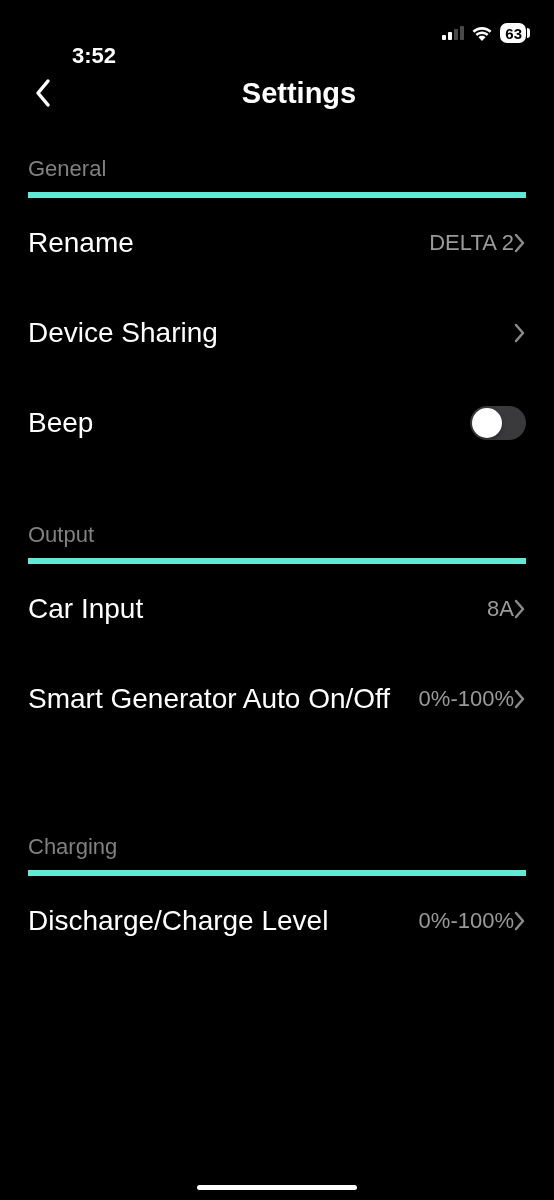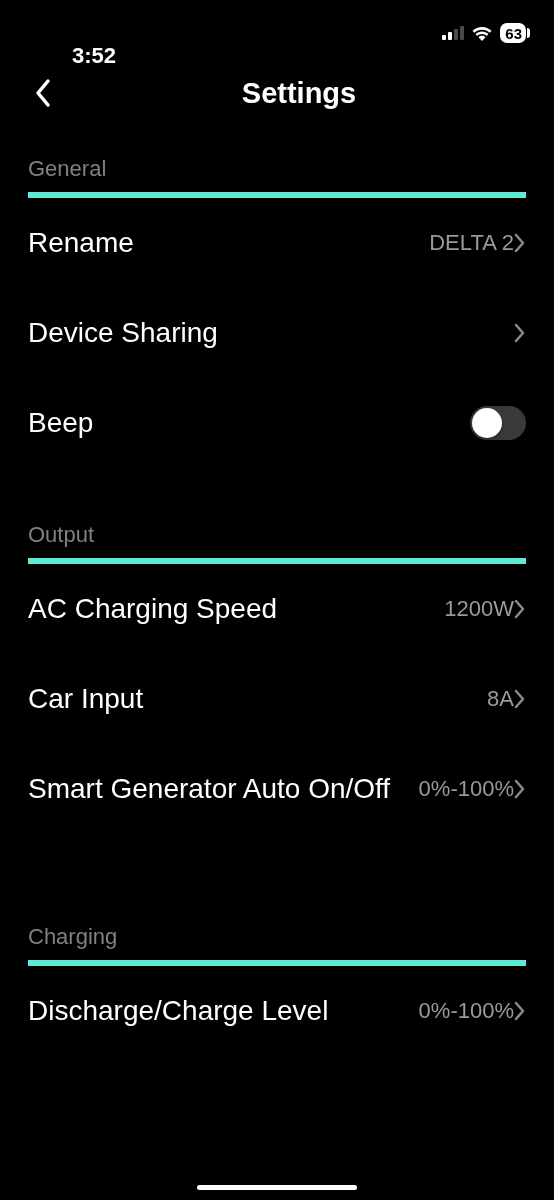--- a/index.html
+++ b/index.html
@@ -230,31 +230,20 @@
       </div>
     </div>
   </div>
 </div>
 
 <div class="section-gap"></div>
 
 <div class="section">
   <div class="section-header">Output</div>
 
-  <div class="row">
-    <div class="row-label">AC Charging Speed</div>
-    <div class="row-right">
-      <span class="row-value">1200W</span>
-      <span class="chevron">
-        <svg width="12" height="20" viewBox="0 0 12 20">
-            <polyline points="2,2 9,10 2,18" stroke="#8a8a8a" stroke-width="2.5" fill="none" stroke-linecap="round" stroke-linejoin="round"></polyline>
-          </svg>
-      </span>
-    </div>
-  </div>
 
   <div class="row">
     <div class="row-label">Car Input</div>
     <div class="row-right">
       <span class="row-value">8A</span>
       <span class="chevron">
         <svg width="12" height="20" viewBox="0 0 12 20">
             <polyline points="2,2 9,10 2,18" stroke="#8a8a8a" stroke-width="2.5" fill="none" stroke-linecap="round" stroke-linejoin="round"></polyline>
           </svg>
       </span>

